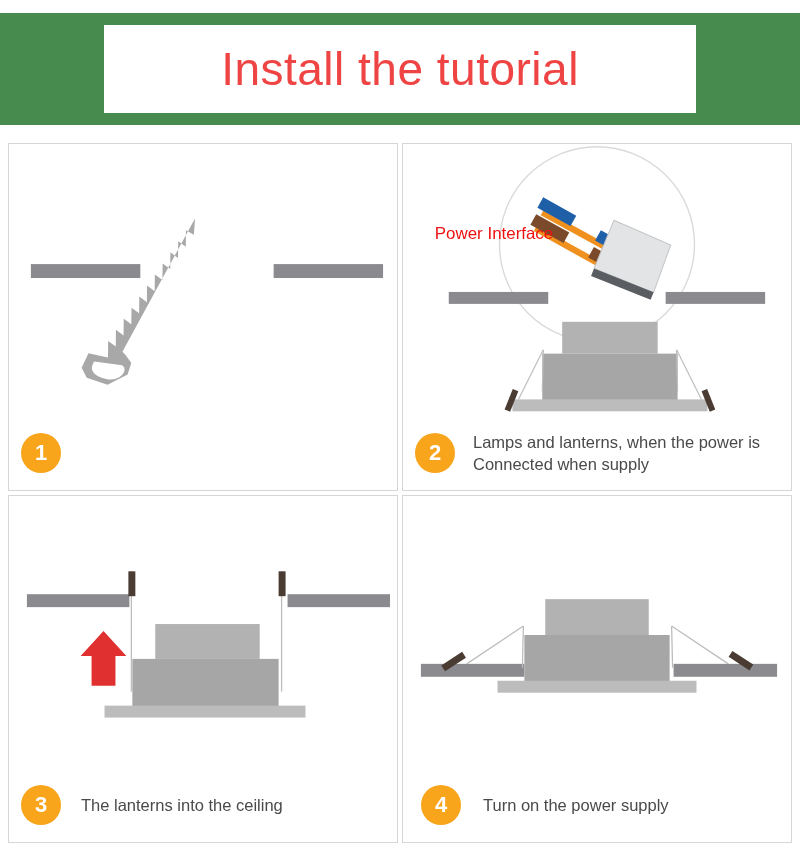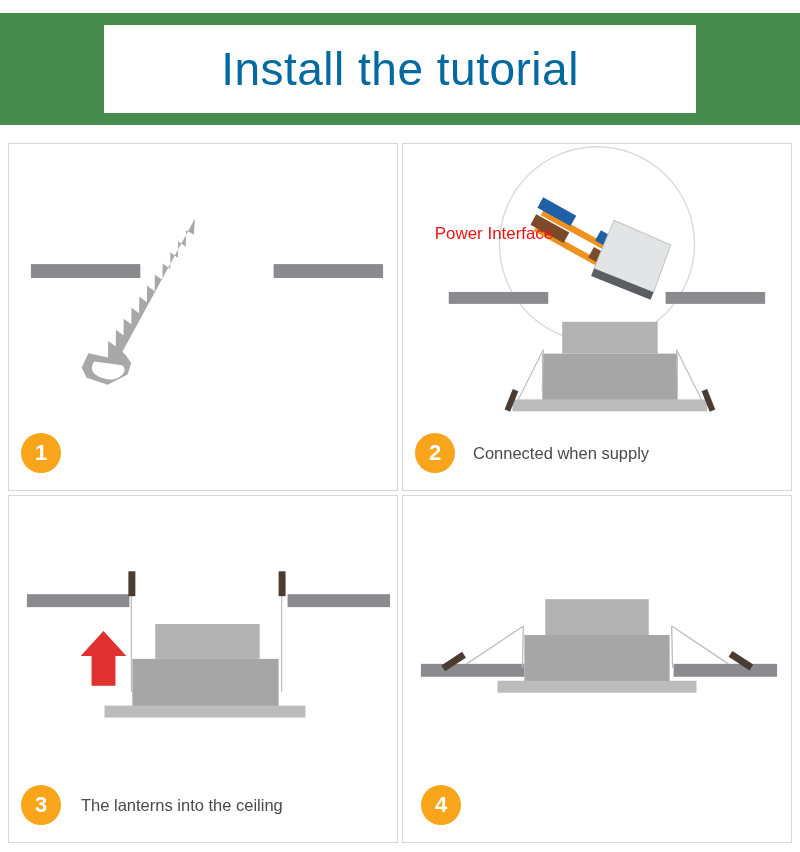--- a/index.html
+++ b/index.html
@@ -28,21 +28,21 @@
     justify-content: center;
   }
   .header-box {
     width: 592px; height: 88px;
     background: #ffffff;
     display: flex;
     align-items: center;
     justify-content: center;
   }
   .header-title {
-    color: #0369a1;
+    color: #ef4444;
     font-size: 46px;
     font-weight: 400;
     letter-spacing: 0.5px;
     line-height: 1;
     white-space: nowrap;
     font-family: "Liberation Sans", sans-serif;
   }
 
   
   .grid {
@@ -204,20 +204,21 @@
               <line x1="275" y1="206" x2="300" y2="256" stroke="#BDBDBD" stroke-width="1.2"></line>
               <line x1="275" y1="206" x2="276" y2="248" stroke="#BDBDBD" stroke-width="1.2"></line>
               <rect x="304" y="246" width="6" height="22" fill="#4A3B33" transform="rotate(-22,307,257)"></rect>
             </g>
           </g>
         </svg>
       </div>
       <div class="caption-row">
         <div class="badge">2</div>
         <div class="caption-text">
+          <span class="cap-line">Lamps and lanterns, when the power is</span>
           <span class="cap-line">Connected when supply</span>
         </div>
       </div>
     </div>
 
     <div class="panel panel-3">
       <div class="stage">
         <svg viewBox="0 0 390 275" xmlns="http://www.w3.org/2000/svg">
 
           <rect x="18" y="98" width="103" height="13" fill="#8A8A8F"></rect>
@@ -272,17 +273,20 @@
             <g>
               <line x1="270" y1="130" x2="327" y2="168" stroke="#BDBDBD" stroke-width="1.3"></line>
               <line x1="270" y1="130" x2="271" y2="172" stroke="#BDBDBD" stroke-width="1.3"></line>
               <rect x="336" y="153" width="7" height="25" fill="#4A3B33" transform="rotate(-57,339,165)"></rect>
             </g>
           </g>
         </svg>
       </div>
       <div class="caption-row">
         <div class="badge">4</div>
+        <div class="caption-text">
+          <span class="cap-line">Turn on the power supply</span>
+        </div>
       </div>
     </div>
 
   </div>
 </div>
 
 </body></html>

